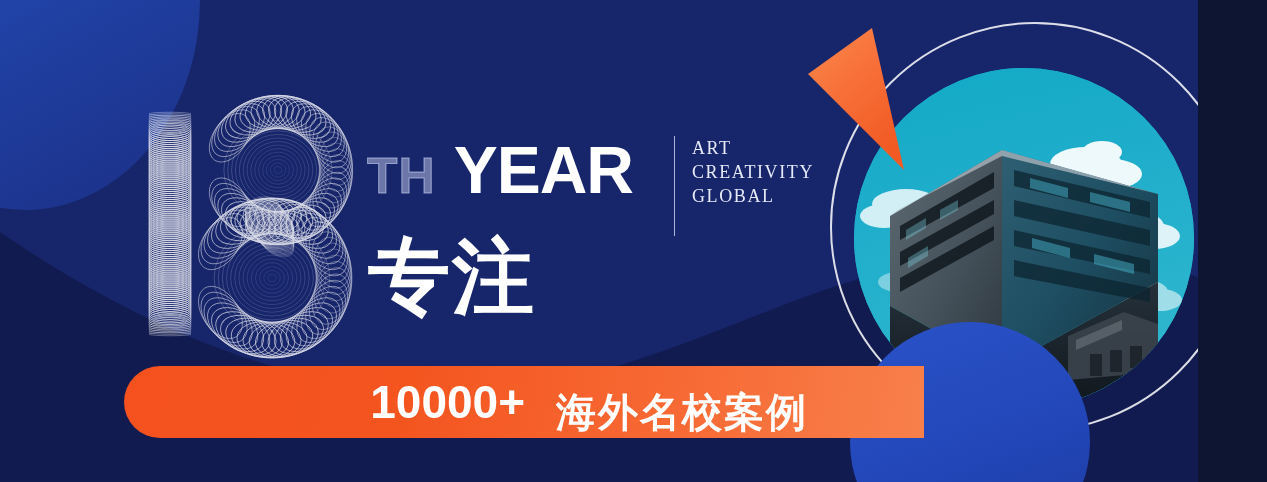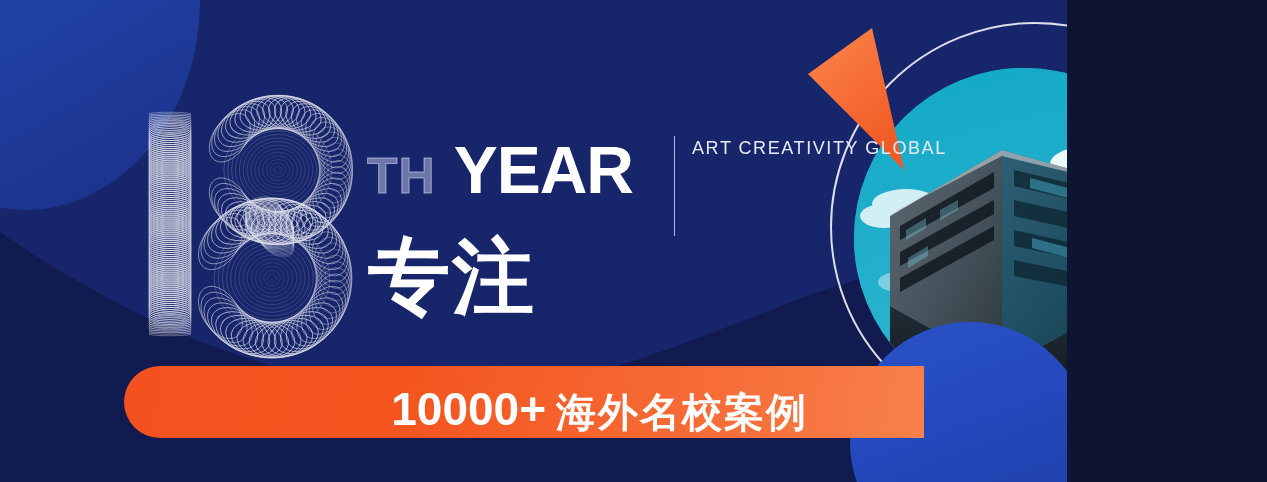--- a/index.html
+++ b/index.html
@@ -6,21 +6,21 @@
   * { margin:0; padding:0; box-sizing:border-box; }
   html,body {
     width:1267px; height:482px;
     background:#0d1533;
     font-family:"Liberation Sans", "DejaVu Sans", sans-serif;
     overflow:hidden;
   }
 
   #banner {
     position:relative;
-    width:1067px; height:482px;
+    width:1198px; height:482px;
     overflow:hidden;
     background:#404040;
   }
 
   
   .bg-base {
     position:absolute; inset:0;
     background:#17256B;
   }
   .bg-circle-topleft {
@@ -115,22 +115,23 @@
   .tagline-divider {
     position:absolute;
     left:674px; top:136px;
     width:1px; height:100px;
     background:rgba(225,232,255,.75);
   }
   .tagline {
     position:absolute;
     left:692px; top:139px;
     display:flex;
-    flex-direction:row;
+    flex-direction:column;
     gap:6px;
+    font-family:Liberation Serif, serif;
   }
   .tagline-line {
     font-size:18px;
     line-height:1;
     letter-spacing:1.6px;
     color:#E6EAF7;
     white-space:nowrap;
   }
 
   
@@ -156,23 +157,24 @@
     width:800px; height:72px;
     border-radius:36px 0 0 36px;
     background:linear-gradient(100deg,#F4511E 0%,#F4551F 35%,#F76A35 70%,#F8804B 100%);
     display:flex;
     align-items:center;
     justify-content:flex-end;
     padding-right:116px;
   }
   .pill-text {
     display:flex;
-    align-items:flex-end;
+    align-items:center;
     color:#FFFFFF;
     white-space:nowrap;
+    gap:21px;
   }
   .pill-num {
     font-size:46px;
     font-weight:bold;
     letter-spacing:0px;
     line-height:1;
   }
   .pill-cn {
     font-size:40px;
     font-weight:bold;

